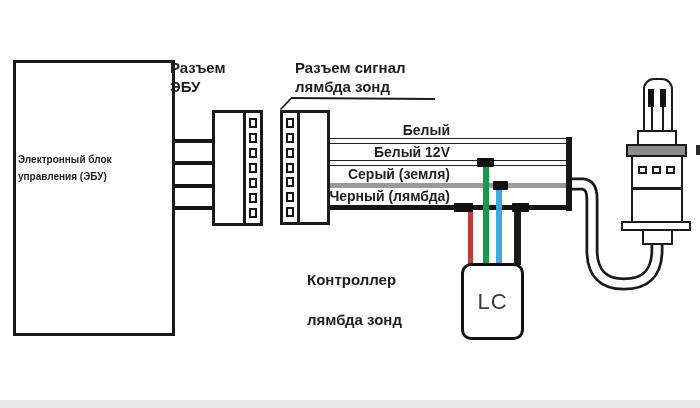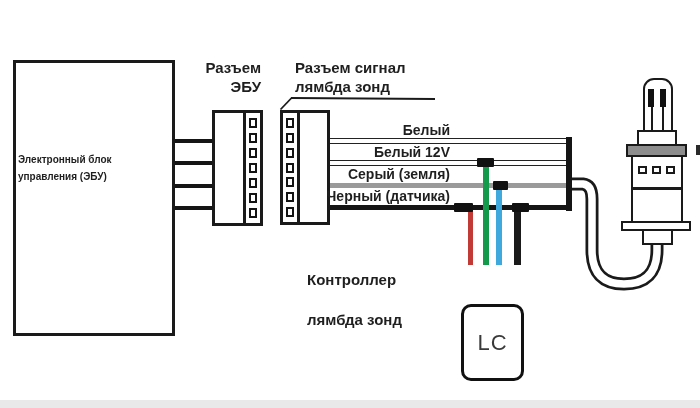--- a/index.html
+++ b/index.html
@@ -28,21 +28,21 @@
   .hwire{left:330px;width:240px;}
   .hwire.white{height:6px;background:#fff;border-top:1.6px solid #222;border-bottom:1.6px solid #222;}
   .hwire.gray{height:5px;background:#9a9a9a;}
   .hwire.black{height:5px;background:#151515;}
   .bundle-cap{left:566px;top:137px;width:6px;height:74px;background:#151515;}
   
   .tap{height:9px;background:#111;border-radius:1px;}
   .vwire{width:6px;}
   
   .lc-box{left:461px;top:263px;width:63px;height:77px;border:3.5px solid #111;border-radius:10px;
-          background:#fff;display:flex;align-items:center;justify-content:center;margin-top:41px;}
+          background:#fff;display:flex;align-items:center;justify-content:center;}
   .lc-text{font-size:22px;color:#3a3a3a;letter-spacing:1px;}
   
   .sens{border:2.5px solid #1a1a1a;background:#fff;}
   .bottom-strip{left:0;top:400px;width:700px;height:8px;background:#e9e9e9;}
 </style>
 </head>
 <body>
 
 <div id="stage">
 
@@ -56,21 +56,21 @@
   </svg>
 
   <div class="abs ecu-box"></div>
   <div class="abs ecu-text"><span>Электронный блок</span><br><span>управления (ЭБУ)</span></div>
 
   <div class="abs ecuwire" style="top:139px"></div>
   <div class="abs ecuwire" style="top:161px"></div>
   <div class="abs ecuwire" style="top:184px"></div>
   <div class="abs ecuwire" style="top:206px"></div>
 
-  <div class="abs lbl" style="left:181px;top:58px;width:80px;text-align:right;"><span>Разъем</span><br><span>ЭБУ</span></div>
+  <div class="abs lbl" style="left:170px;top:58px;width:80px;"><span>Разъем</span><br><span>ЭБУ</span></div>
   <div class="abs lbl" style="left:295px;top:58px;"><span>Разъем сигнал</span><br><span>лямбда зонд</span></div>
 
   <div class="abs connector conn-left">
     <div class="conn-body"></div>
     <div class="pinstrip right">
       <div class="pin"></div>
         <div class="pin"></div>
         <div class="pin"></div>
         <div class="pin"></div>
       <div class="pin"></div>
@@ -88,21 +88,21 @@
       <div class="pin"></div>
         <div class="pin"></div>
         <div class="pin"></div>
     </div>
     <div class="conn-body"></div>
   </div>
 
   <div class="abs wire-lbl" style="left:280px;top:123px;padding-left:12px;">Белый</div>
   <div class="abs wire-lbl" style="left:280px;top:145px;">Белый 12V</div>
   <div class="abs wire-lbl" style="left:280px;top:167px;">Серый (земля)</div>
-  <div class="abs wire-lbl" style="left:280px;top:189px;">Черный (датчика)</div>
+  <div class="abs wire-lbl" style="left:280px;top:189px;">Черный (лямбда)</div>
 
   <div class="abs hwire white" style="top:138px"></div>
   <div class="abs hwire white" style="top:160px"></div>
   <div class="abs hwire gray" style="top:183px"></div>
   <div class="abs hwire black" style="top:205px"></div>
 
   <div class="abs vwire" style="left:483px;top:164px;height:101px;background:#149a4b;"></div>
   <div class="abs vwire" style="left:496px;top:186px;height:79px;background:#3fa9de;"></div>
   <div class="abs vwire" style="left:468px;top:209px;height:56px;width:5px;background:#c23a35;"></div>
   <div class="abs vwire" style="left:514px;top:209px;height:56px;width:7px;background:#1a1a1a;"></div>

